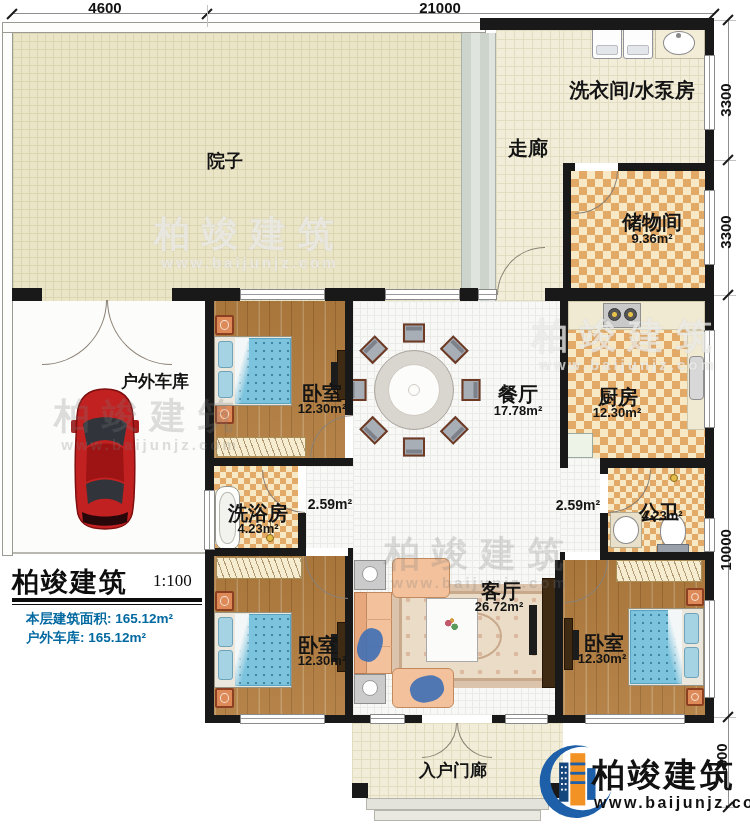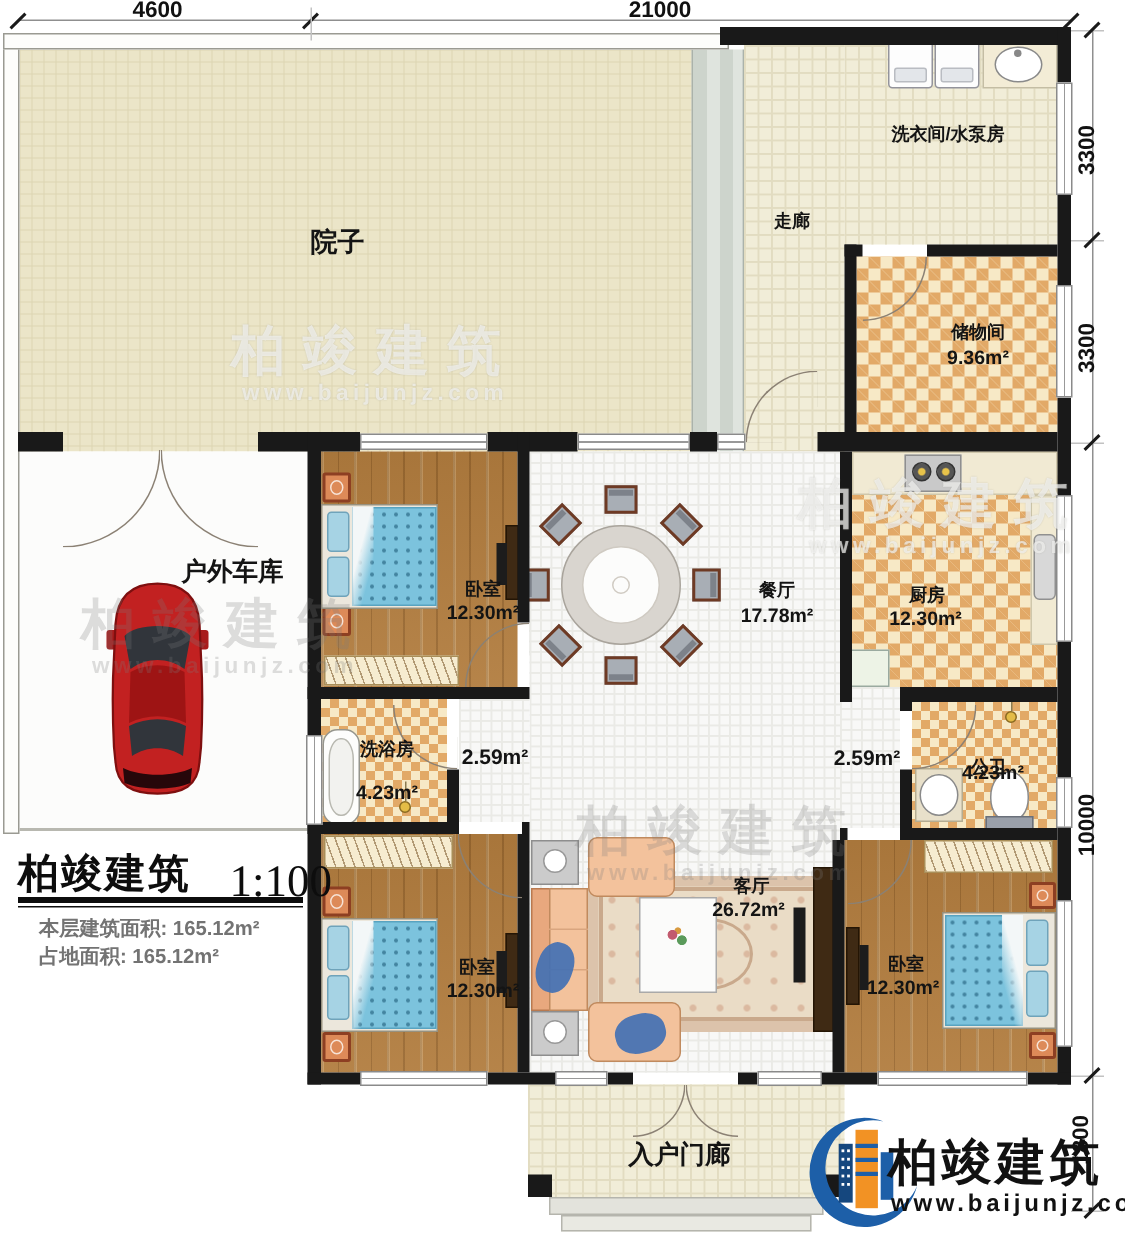--- a/index.html
+++ b/index.html
@@ -36,21 +36,21 @@
      border:1px solid #a98e58;}
   
   .wall{background:#191919;}
   .fence{background:#fdfdfb;border:1px solid #9a9a92;}
   .winh{background:#fff;border:1px solid #8a8a8a;background-image:
      linear-gradient(to bottom,transparent calc(50% - .5px),#999 calc(50% - .5px),#999 calc(50% + .5px),transparent calc(50% + .5px));}
   .winv{background:#fff;border:1px solid #8a8a8a;background-image:
      linear-gradient(to right,transparent calc(50% - .5px),#999 calc(50% - .5px),#999 calc(50% + .5px),transparent calc(50% + .5px));}
   .arc{border:0 solid #8b8174;background:transparent;}
   
-  .lab{position:absolute;transform:translate(-50%,-50%);font-weight:bold;font-size:12px;
+  .lab{position:absolute;transform:translate(-50%,-50%);font-weight:bold;font-size:20px;
        color:#141414;white-space:nowrap;}
   .area{font-size:13px;}
   .dimh{position:absolute;transform:translate(-50%,-50%);font-weight:bold;font-size:15px;color:#111;}
   .dimv{position:absolute;transform:translate(-50%,-50%) rotate(-90deg);font-weight:bold;font-size:15px;color:#111;white-space:nowrap;}
   .tick{position:absolute;width:14px;height:2px;background:#1a1a1a;transform:translate(-50%,-50%) rotate(-45deg);}
   .dline{background:#8f8f8f;}
   .ext{background:#c2c2c2;}
   
   .nightstand{background:#dd8a58;border:2px solid #8d3f22;border-radius:2px;}
   .nightstand::after{content:"";position:absolute;left:3px;top:3px;right:3px;bottom:3px;
@@ -71,23 +71,23 @@
       background:#e3e6ea;border:1px solid #b9bcc2;border-radius:2px;}
   .lamp{background:#e4bc46;border:1px solid #8a6a20;border-radius:50%;}
   
   .wm{position:absolute;transform:translate(-50%,-50%);pointer-events:none;text-align:center;font-weight:bold;line-height:1.15;}
   .wm .wm-brand{font-size:36px;letter-spacing:12px;white-space:nowrap;}
   .wm .wm-url{font-size:15px;letter-spacing:3px;white-space:nowrap;}
   .wm-white{color:rgba(255,255,255,.62);text-shadow:0 0 1px rgba(150,150,140,.45);}
   .wm-gray{color:rgba(125,125,125,.25);}
   
   #tb-title{font-size:27px;font-weight:900;letter-spacing:2px;color:#0d0d0d;}
-  #tb-scale{font-family:"Liberation Serif",serif;font-size:30px;color:#0d0d0d;}
+  #tb-scale{font-family:"Liberation Serif",serif;font-size:17px;color:#0d0d0d;}
   .tb-line{position:absolute;left:12px;width:190px;background:#0d0d0d;}
-  .tb-stat{font-size:13.5px;font-weight:bold;color:#737373;line-height:19.4px;white-space:nowrap;}
+  .tb-stat{font-size:13.5px;font-weight:bold;color:#0369a1;line-height:19.4px;white-space:nowrap;}
   
   #logo-brand{font-size:33px;font-weight:900;letter-spacing:3px;color:#111;white-space:nowrap;}
   #logo-url{font-size:16px;font-weight:bold;letter-spacing:2.5px;color:#111;white-space:nowrap;}
 </style>
 </head>
 <body>
 
 <div id="plan">
 
   <div class="abs grid-tan" style="left:13px;top:33px;width:448px;height:268px;"></div>
@@ -307,21 +307,21 @@
   <div class="lab" style="left:632px;top:90px;">洗衣间/水泵房</div>
   <div class="lab" style="left:652px;top:222px;">储物间</div>
   <div class="lab area" style="left:652px;top:238px;">9.36m²</div>
   <div class="lab" style="left:322px;top:393px;">卧室</div>
   <div class="lab area" style="left:322px;top:408px;">12.30m²</div>
   <div class="lab" style="left:518px;top:394px;">餐厅</div>
   <div class="lab area" style="left:518px;top:410px;">17.78m²</div>
   <div class="lab" style="left:618px;top:397px;">厨房</div>
   <div class="lab area" style="left:617px;top:412px;">12.30m²</div>
   <div class="lab" style="left:155px;top:381px;font-size:17px;">户外车库</div>
-  <div class="lab" style="left:258px;top:500px;">洗浴房</div>
+  <div class="lab" style="left:258px;top:513px;">洗浴房</div>
   <div class="lab area" style="left:258px;top:528px;">4.23m²</div>
   <div class="lab area" style="left:330px;top:504px;font-size:14px;">2.59m²</div>
   <div class="lab area" style="left:578px;top:505px;font-size:14px;">2.59m²</div>
   <div class="lab" style="left:659px;top:512px;">公卫</div>
   <div class="lab area" style="left:662px;top:515px;">4.23m²</div>
   <div class="lab" style="left:501px;top:591px;">客厅</div>
   <div class="lab area" style="left:499px;top:606px;">26.72m²</div>
   <div class="lab" style="left:318px;top:645px;">卧室</div>
   <div class="lab area" style="left:322px;top:660px;">12.30m²</div>
   <div class="lab" style="left:604px;top:643px;">卧室</div>
@@ -351,21 +351,21 @@
   <div class="dimv" style="left:725px;top:232px;">3300</div>
   <div class="dimv" style="left:725px;top:550px;">10000</div>
   <div class="dimv" style="left:721px;top:760px;">1800</div>
 
   <div class="abs" id="tb-title" style="left:12px;top:564px;">柏竣建筑</div>
   <div class="abs" id="tb-scale" style="left:153px;top:571px;">1:100</div>
   <div class="tb-line" style="top:598px;height:4px;"></div>
   <div class="tb-line" style="top:604px;height:1px;"></div>
   <div class="abs" style="left:26px;top:609px;">
     <div class="tb-stat">本层建筑面积: 165.12m²</div>
-    <div class="tb-stat">占地面积: 165.12m²</div>
+    <div class="tb-stat">户外车库: 165.12m²</div>
   </div>
 
   <svg class="abs" style="left:533px;top:742px;" width="84" height="84" viewBox="0 0 90 90">
     <path d="M60,6 A39,39 0 1,0 84,52 A34,34 0 1,1 60,6 Z" fill="#1d5fa8"></path>
     <rect x="28" y="22" width="10" height="42" fill="#15477e"></rect>
     <g fill="#ffffff">
       <rect x="30" y="26" width="2" height="2"></rect>
         <rect x="34" y="26" width="2" height="2"></rect>
       <rect x="30" y="32" width="2" height="2"></rect>
         <rect x="34" y="32" width="2" height="2"></rect>

